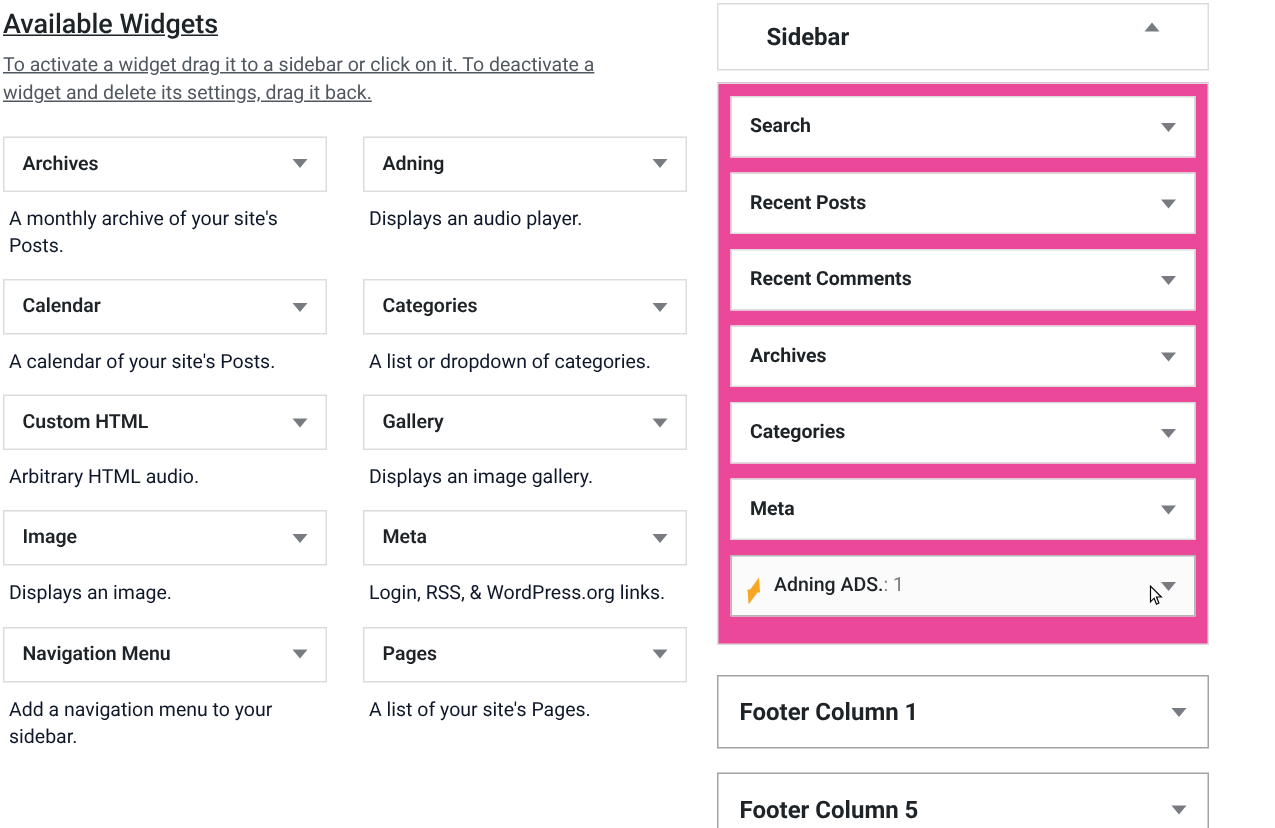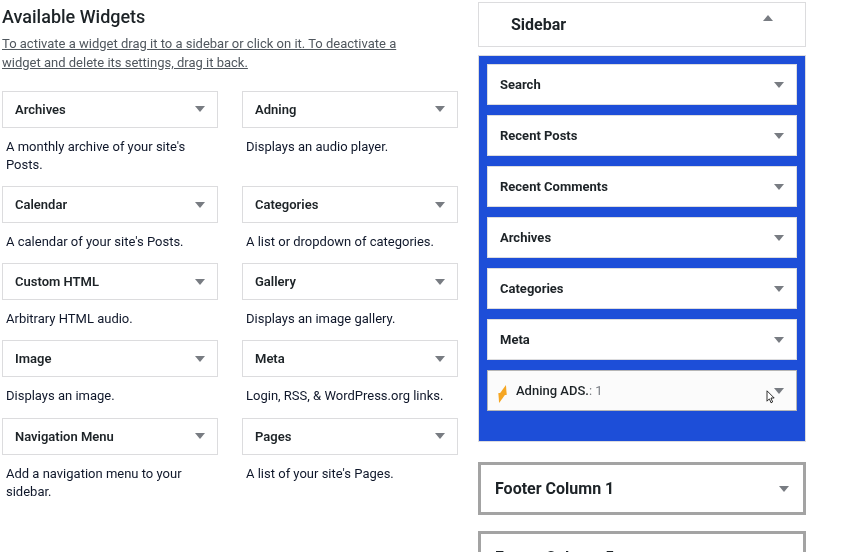--- a/index.html
+++ b/index.html
@@ -14,20 +14,21 @@
     height: 552px;
     overflow: hidden;
   }
   .wrap { display: flex; gap: 20px; padding: 2px 6px 0 2px; }
   .left { flex: 0 0 456px; }
   .right { flex: 0 0 328px; min-width: 0; }
   h2.heading {
     font-size: 18px;
     font-weight: 500;
     margin: 4px 0 8px 0;
+    text-decoration: underline;
   }
   .subtext {
     font-size: 13px;
     color: #50575e;
     margin: 0 0 18px 0;
     line-height: 1.45;
     max-width: 420px;
     text-decoration: underline;
   }
   .avail-grid {
@@ -69,23 +70,23 @@
     border: 1px solid #dcdcde;
     padding: 12px 32px;
     display: flex;
     align-items: flex-start;
     justify-content: space-between;
     cursor: pointer;
     margin-bottom: 8px;
   }
   .area-header .atitle { font-weight: 700; font-size: 16px; }
   .area-body {
-    background: #1d4ed8;
-    border: 1px solid #dcdcde;
-    padding: 8px 8px 20px 8px;
+    background: #ec4899;
+    border: 1px solid #dcdcde;
+    padding: 8px 8px 8px 8px;
     margin-bottom: 20px;
   }
   .sidebar-widget {
     background: #fff;
     border: 1px solid #dcdcde;
     padding: 12px 12px;
     display: flex;
     align-items: center;
     justify-content: space-between;
     cursor: pointer;
@@ -119,21 +120,21 @@
   .cursor-icon {
     position:absolute;
     right: 18px;
     bottom: 4px;
     width: 14px; height: 16px;
     pointer-events: none;
   }
   .cursor-icon svg { width:100%; height:100%; }
   .collapsed-area {
     background:#fff;
-    border:3px solid #a3a3a3;
+    border:1px solid #a3a3a3;
     padding:14px 14px;
     display:flex;
     align-items:center;
     justify-content:space-between;
     cursor:pointer;
     margin-bottom: 16px;
   }
   .collapsed-area .atitle { font-weight:700; font-size:16px; }
 </style>
 </head>

